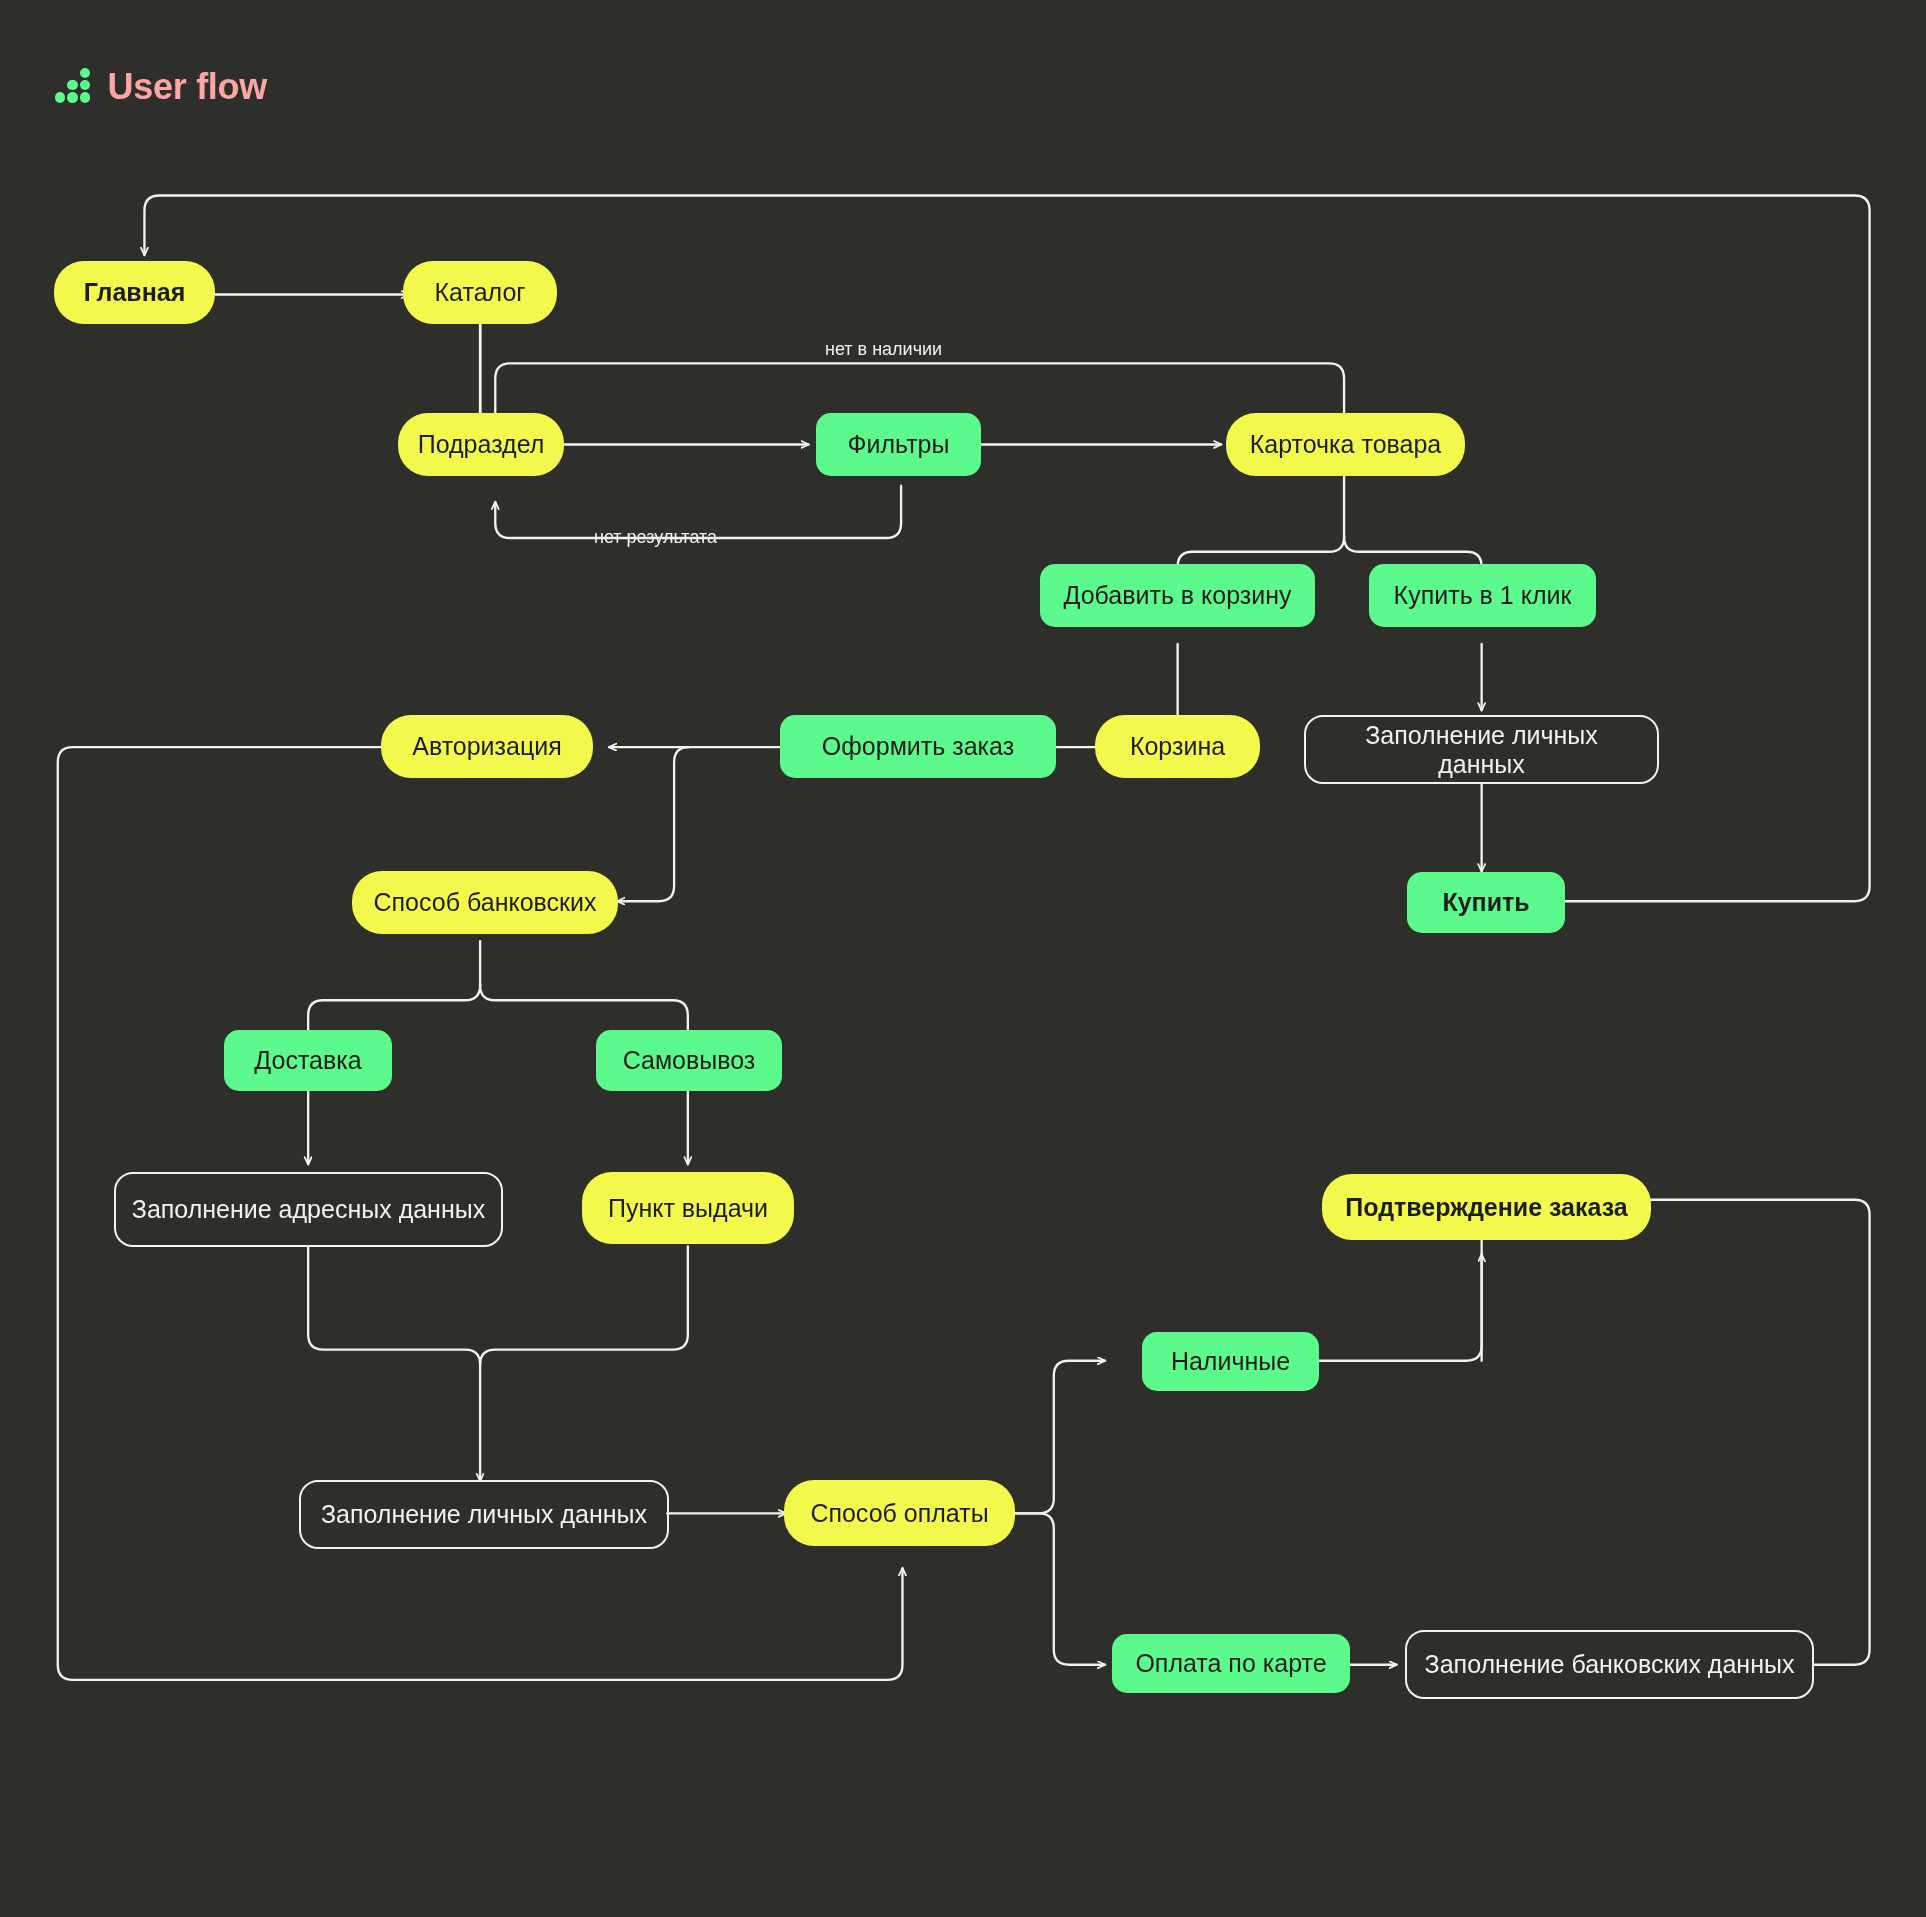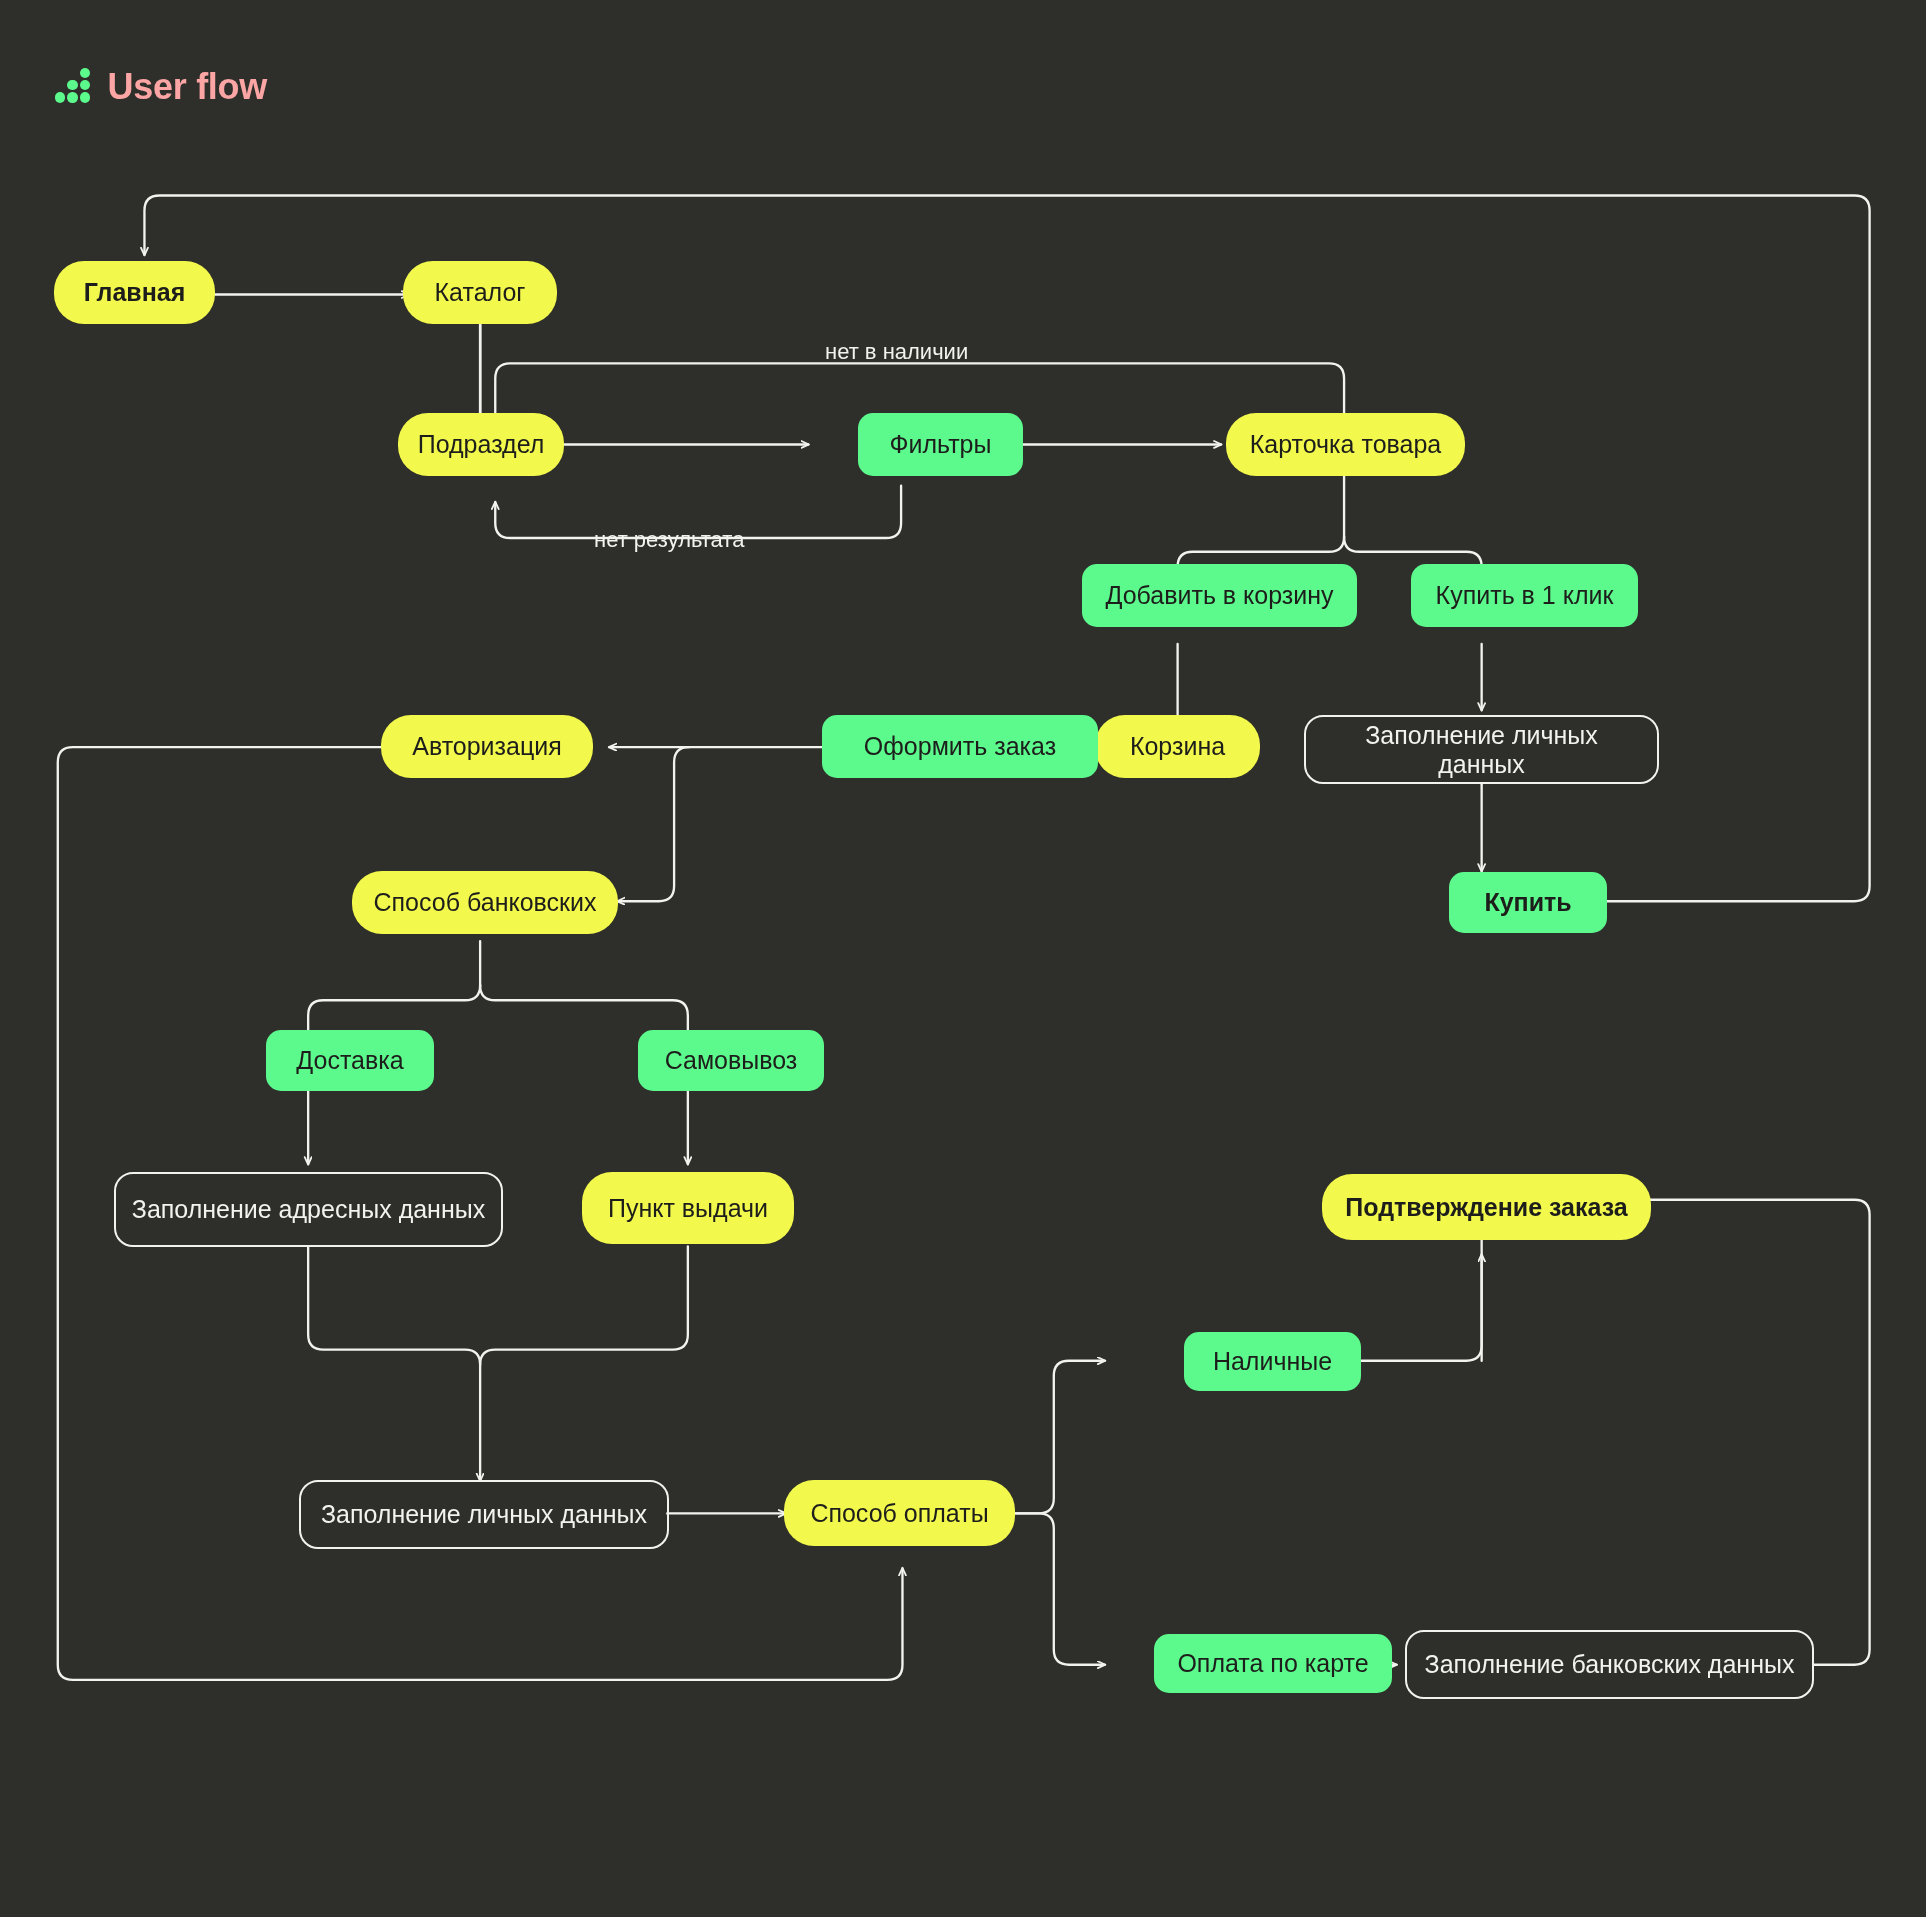--- a/index.html
+++ b/index.html
@@ -30,28 +30,28 @@
     position:absolute;
     display:flex;align-items:center;justify-content:center;
     text-align:center;
     box-sizing:border-box;
     font-size:25px;
     line-height:1.15;
     color:#1d1d1b;
     padding:0 15px;
   }
   .node.yellow{background:#F2F94C;border-radius:30px;}
-  .node.green {background:#5CF98C;border-radius:15px;margin-left:42px;}
+  .node.green {background:#5CF98C;border-radius:15px;}
   .node.outline{
     background:transparent;border:2.1px solid #f2f2ee;border-radius:19px;color:#f2f2ee;
   }
   .node.bold{font-weight:700;}
 
   .edge-label{
-    position:absolute;color:#f2f2ee;font-size:22px;white-space:nowrap;
+    position:absolute;color:#f2f2ee;font-size:18px;white-space:nowrap;
   }
 </style>
 </head>
 <body>
 
 <div id="root">
 
   <div class="header">
     <span class="logo">
       <i class="d1"></i>

